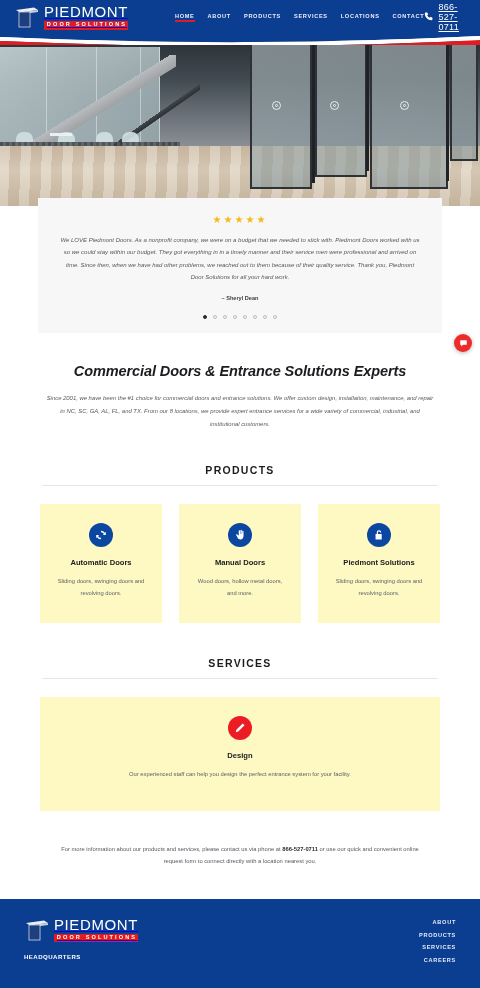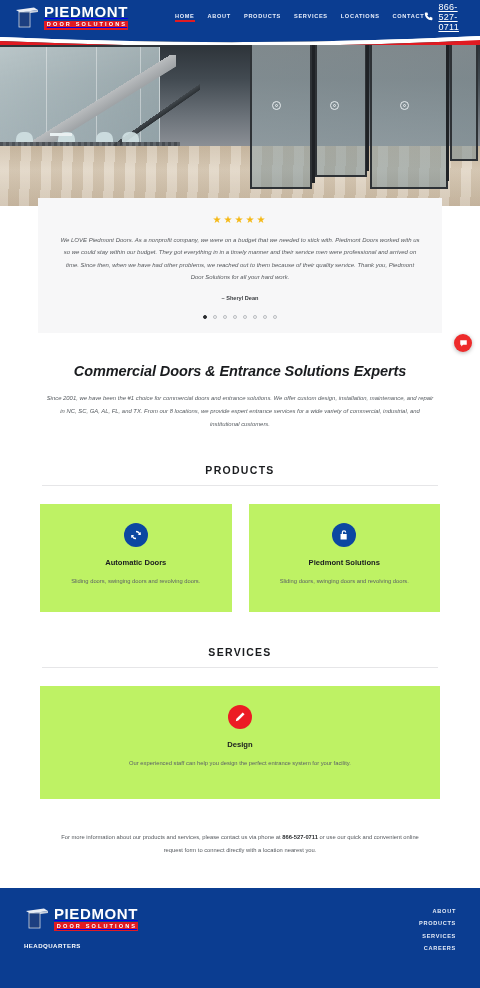--- a/index.html
+++ b/index.html
@@ -19,21 +19,21 @@
     display:flex;
     align-items:center;
     padding:0 14px;
     position:relative;
     z-index:5;
   }
   .logo { display:flex; align-items:center; gap:4px; }
   .logo-mark { width:26px; height:22px; position:relative; flex:none; }
   .logo-text-wrap { display:flex; flex-direction:column; line-height:1; }
   .logo-name {
-    font-size:15px; font-weight:bold; color:#ffffff;
+    font-size:15px; font-weight:normal; color:#ffffff;
     letter-spacing:.6px;
   }
   .logo-sub {
     background:#e01b22; color:#ffffff;
     font-size:5.6px; font-weight:bold; letter-spacing:2.1px;
     text-align:center; padding:1.5px 0 1.5px 2px;
     margin-top:1.5px;
   }
   .nav { display:flex; gap:13px; margin-left:47px; align-items:center; }
   .nav a {
@@ -135,21 +135,21 @@
   
   .section-head { text-align:center; margin-top:34px; }
   .section-head .title {
     font-size:10.5px; font-weight:bold; letter-spacing:1.3px; color:#1a1c1f;
   }
   .section-head .rule { margin:9px 42px 0; height:1px; background:#e6e6e8; }
 
   
   .cards { display:flex; gap:17px; padding:0 40px; margin-top:18px; }
   .card {
-    flex:1; background:#bef264; padding:19px 14px 24px; text-align:center;
+    flex:1; background:#fef9c3; padding:19px 14px 24px; text-align:center;
   }
   .card.tall { padding-bottom:30px; }
   .icon-circle {
     width:24px; height:24px; border-radius:50%;
     display:flex; align-items:center; justify-content:center;
     margin:0 auto;
   }
   .icon-circle.blue { background:#0b47a1; }
   .icon-circle.red  { background:#ec1c24; }
   .icon-circle svg { width:12px; height:12px; fill:#fff; }
@@ -297,20 +297,29 @@
   <div class="card">
     <div class="icon-circle blue">
       <svg viewBox="0 0 16 16">
           <path d="M8 2.2a5.8 5.8 0 0 1 5 2.9l1.4-1V8H10.3l1.6-1.2A4.1 4.1 0 0 0 8 4.2ZM8 13.8a5.8 5.8 0 0 1-5-2.9l-1.4 1V8h4.1L4.1 9.2A4.1 4.1 0 0 0 8 11.8Z"></path>
         </svg>
     </div>
     <h3>Automatic Doors</h3>
     <p>Sliding doors, swinging doors and revolving doors.</p>
   </div>
 
+  <div class="card">
+    <div class="icon-circle blue">
+      <svg viewBox="0 0 16 16">
+          <path d="M6.3 2.4a.9.9 0 0 1 1.8 0v4.2h.5V1.8a.9.9 0 0 1 1.8 0v4.8h.5V3.2a.9.9 0 0 1 1.8 0v6.2c0 2.6-1.6 4.6-4 4.6-2 0-3.4-1.1-4.2-3L3 8.3a.9.9 0 0 1 1.5-1l1.3 1.5.5-.2Z"></path>
+        </svg>
+    </div>
+    <h3>Manual Doors</h3>
+    <p>Wood doors, hollow metal doors, and more.</p>
+  </div>
 
   <div class="card">
     <div class="icon-circle blue">
       <svg viewBox="0 0 16 16">
           <path d="M5 6.6V4.8a3 3 0 0 1 6 0h-1.6a1.4 1.4 0 0 0-2.8 0v1.8h5V14H3.4V6.6Z"></path>
         </svg>
     </div>
     <h3>Piedmont Solutions</h3>
     <p>Sliding doors, swinging doors and revolving doors.</p>
   </div>

